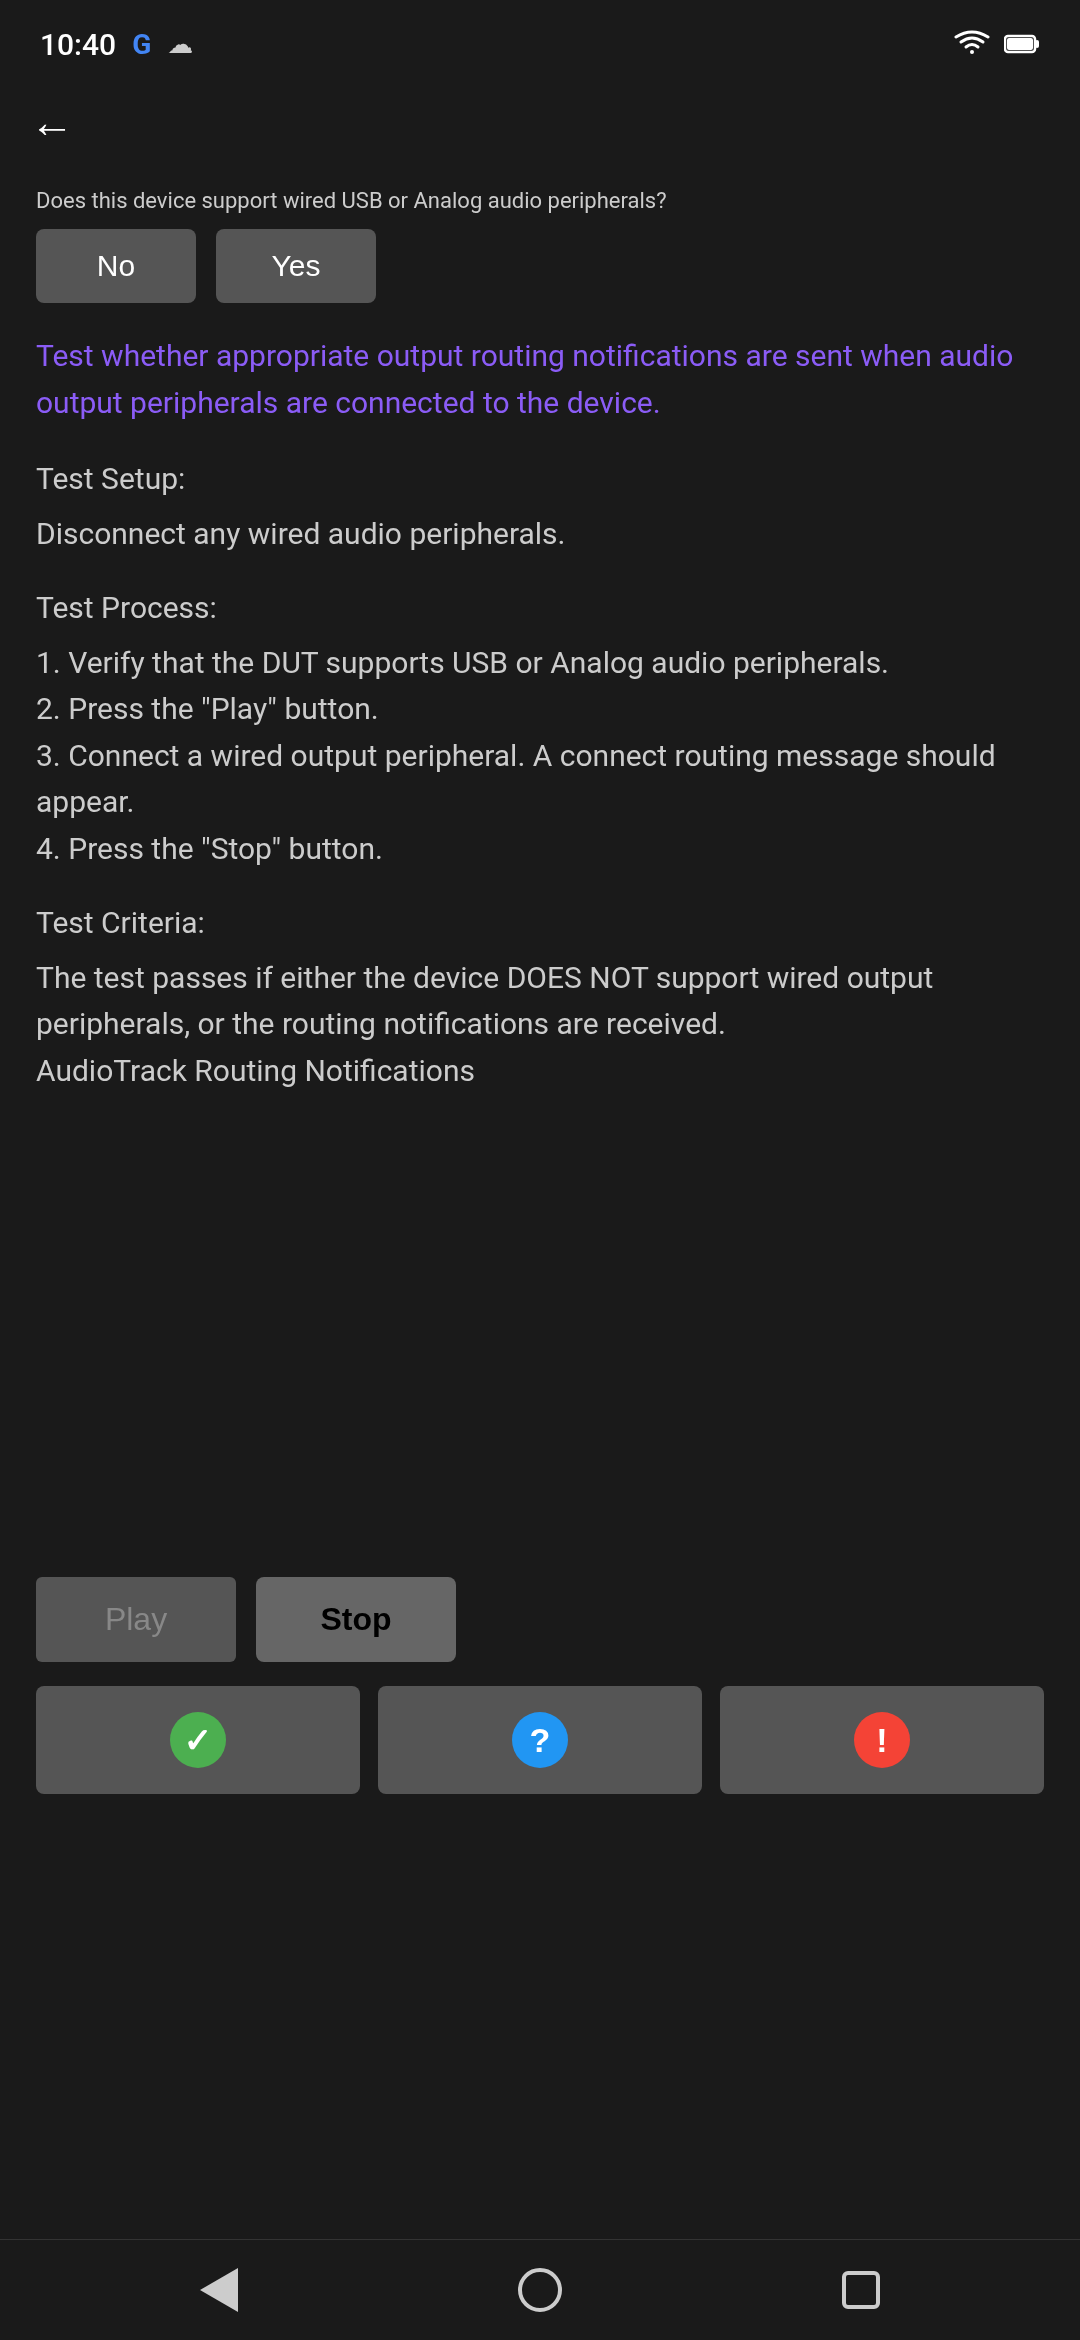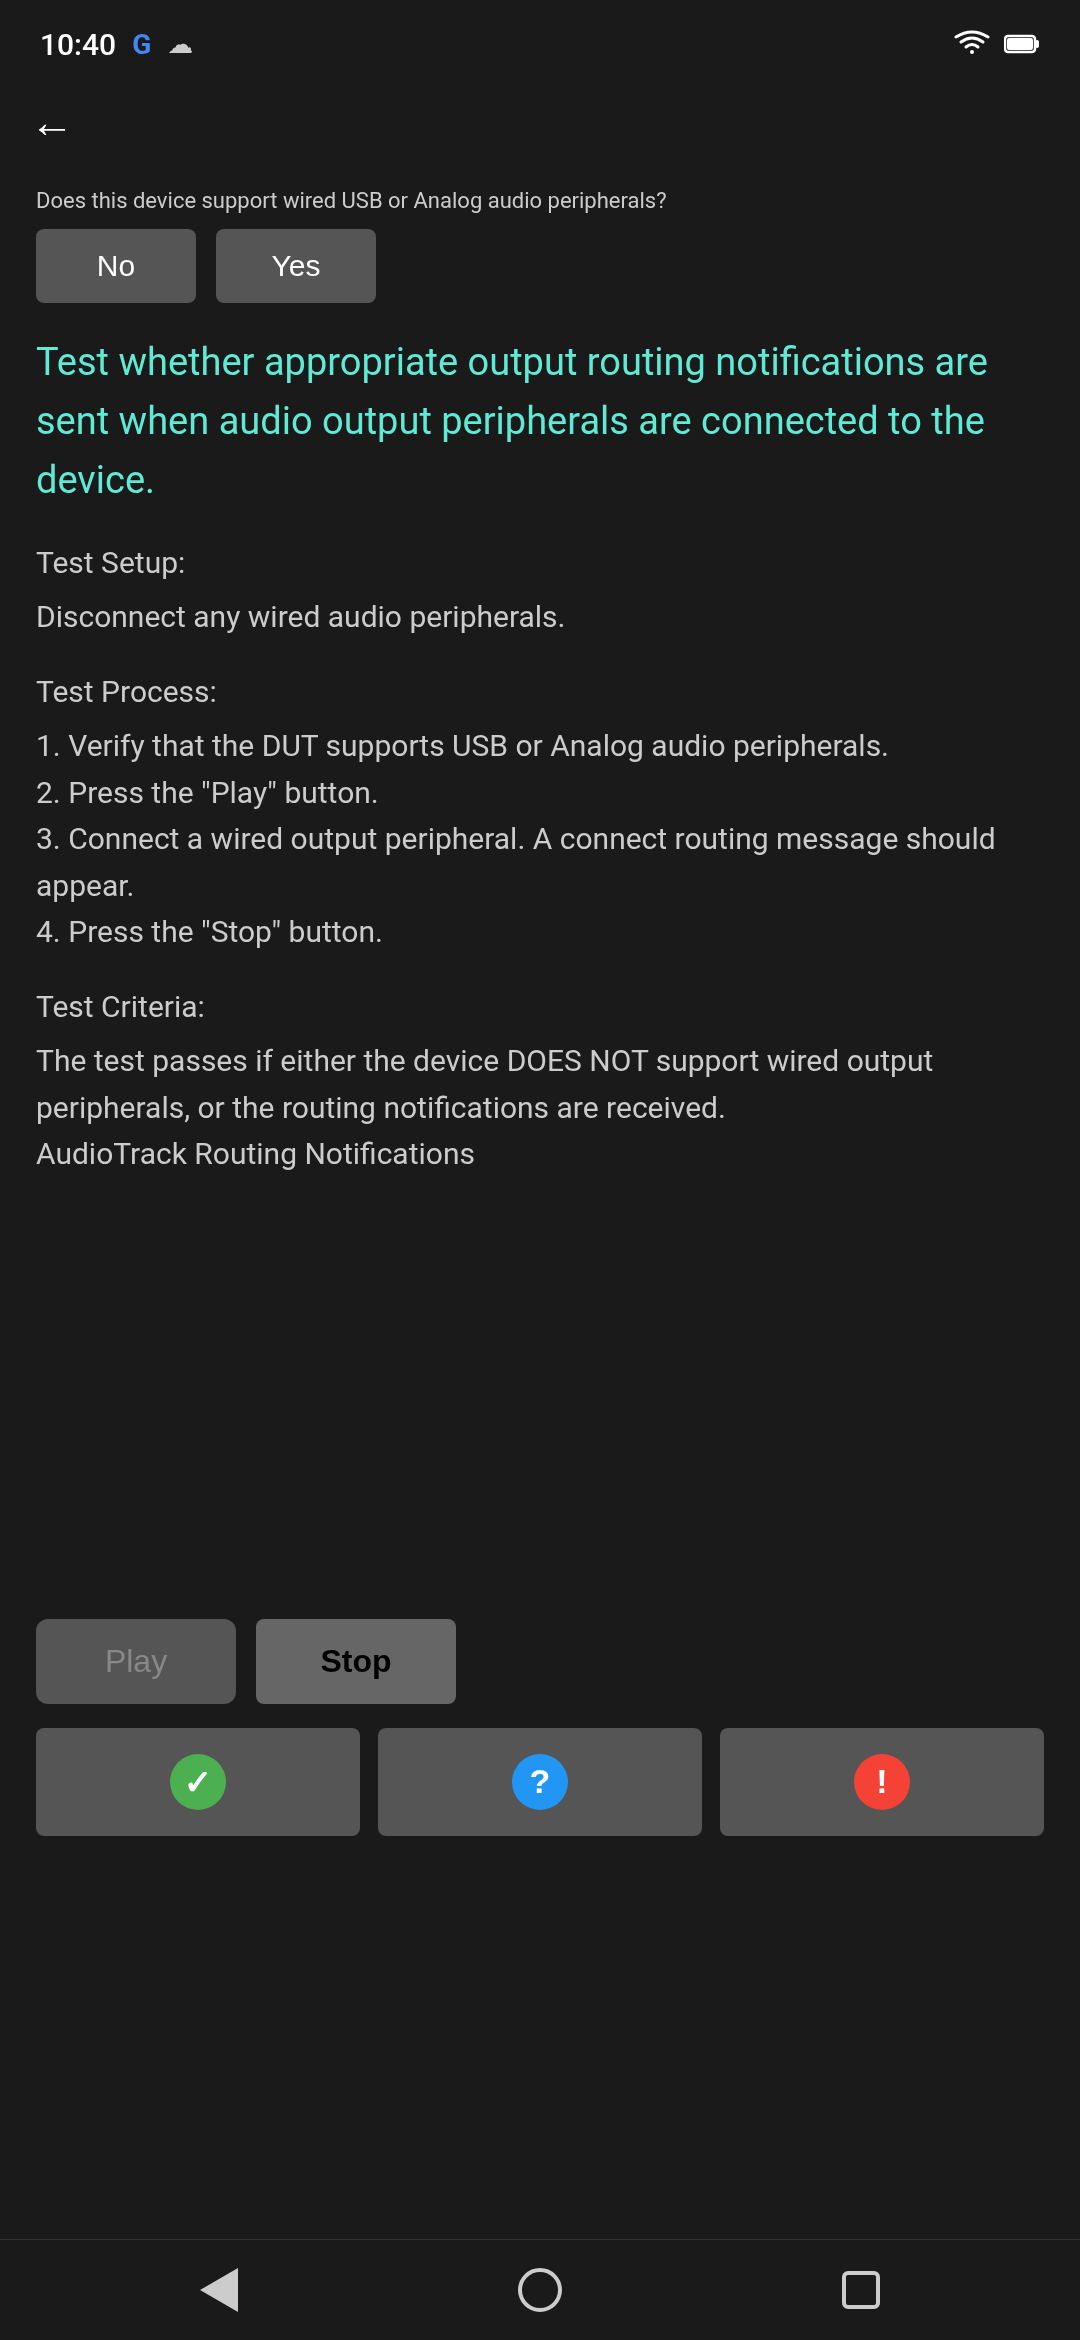--- a/index.html
+++ b/index.html
@@ -96,22 +96,22 @@
       border: none;
       border-radius: 8px;
       padding: 20px 50px;
       font-size: 30px;
       font-weight: 500;
       cursor: pointer;
       min-width: 160px;
     }
 
     .description-text {
-      color: #5eead4;
-      font-size: 38px;
+      color: #8b5cf6;
+      font-size: 30px;
       line-height: 1.55;
       margin-bottom: 30px;
     }
 
     .section-text {
       color: #cccccc;
       font-size: 30px;
       line-height: 1.55;
       margin-bottom: 8px;
     }
@@ -128,21 +128,21 @@
     .play-stop-row {
       display: flex;
       gap: 20px;
       margin-bottom: 24px;
     }
 
     .btn-play {
       background-color: #555555;
       color: #888888;
       border: none;
-      border-radius: 12px;
+      border-radius: 6px;
       padding: 24px 50px;
       font-size: 32px;
       font-weight: 400;
       cursor: pointer;
       min-width: 200px;
     }
 
     .btn-stop {
       background-color: #666666;
       color: #000000;

